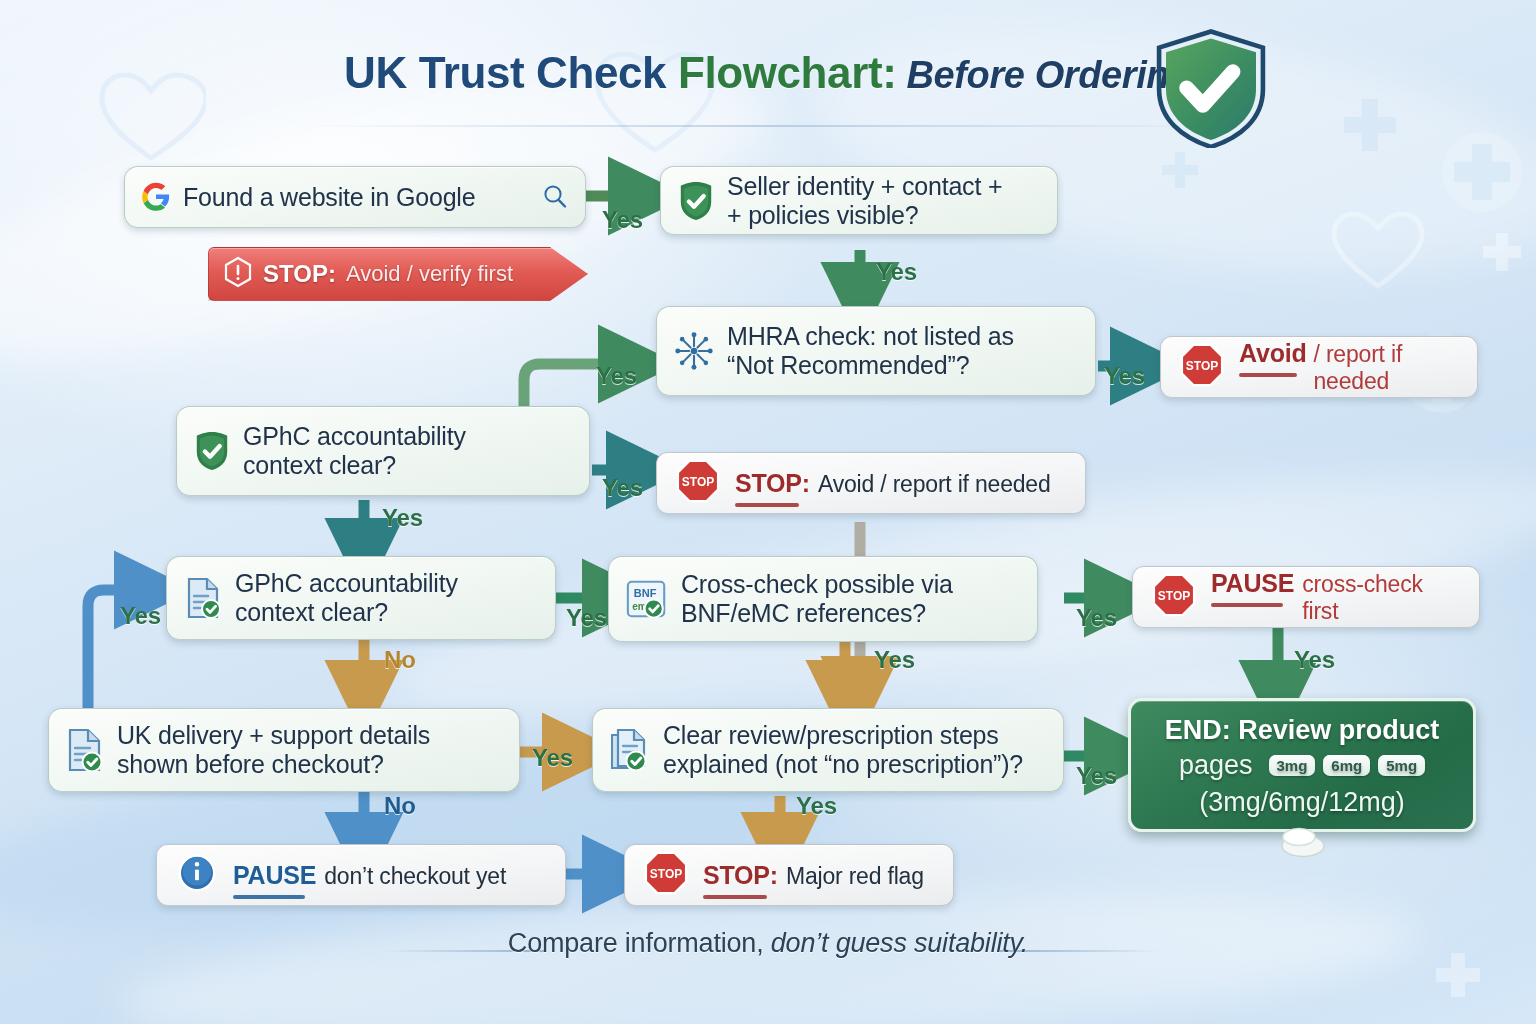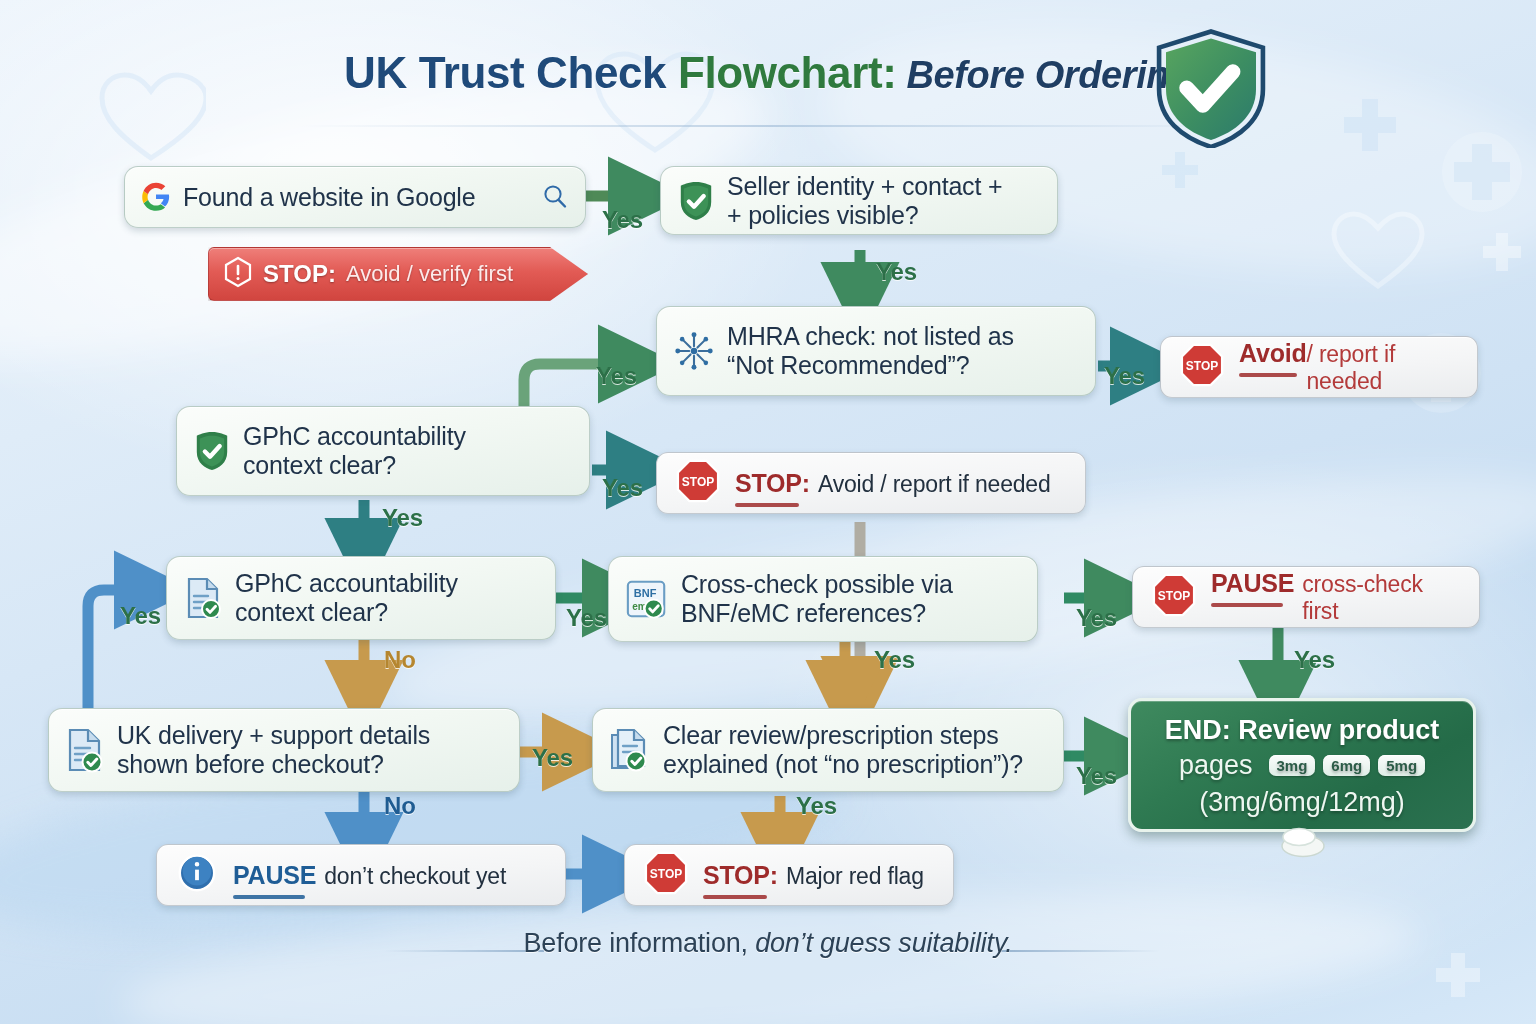--- a/index.html
+++ b/index.html
@@ -303,21 +303,21 @@
     </span>
   </div>
 
   <div class="res" style="left:1160px;top:336px;width:318px;height:62px;">
     <span class="ico">
       <svg width="46" height="46" viewBox="0 0 48 48">
         <path d="M15 3h18l12 12v18L33 45H15L3 33V15z" fill="#cf3b36" stroke="#ffffff" stroke-width="2.5"></path>
         <text x="24" y="29" font-family="Liberation Sans, sans-serif" font-size="12.5" font-weight="700" fill="#ffffff" text-anchor="middle">STOP</text>
       </svg>
     </span>
-    <span style="display:flex;align-items:baseline;">
+    <span style="display:flex;align-items:baseline;gap:7px;">
       <span class="lead red">Avoid</span>
       <span class="rest red">/ report if needed</span>
     </span>
   </div>
 
   <div class="node" style="left:176px;top:406px;width:414px;height:90px;">
     <span class="ico">
       <svg width="38" height="42" viewBox="0 0 40 44">
         <path d="M20 2c8 0 14 3 16 4v17c0 12-9 17-16 19C13 40 4 35 4 23V6c2-1 8-4 16-4z" fill="#2f7f49"></path>
         <path d="M20 6c6.4 0 11.4 2.3 12.8 3.1V23c0 9.3-7.1 13.5-12.8 15.4C14.3 36.5 7.2 32.3 7.2 23V9.1C8.6 8.3 13.6 6 20 6z" fill="#3d9257"></path>
@@ -490,17 +490,17 @@
   <div class="elabel lab-green" style="left:1294px;top:646px;">Yes</div>
   <div class="elabel lab-green" style="left:532px;top:744px;">Yes</div>
   <div class="elabel lab-blue" style="left:384px;top:792px;">No</div>
   <div class="elabel lab-green" style="left:1076px;top:762px;">Yes</div>
   <div class="elabel lab-green" style="left:796px;top:792px;">Yes</div>
 
   <div class="frule" style="left:384px;"></div>
   <div class="frule r" style="left:1000px;"></div>
   <div class="footer">
     <span class="ftxt">
-      <span>Before information, </span><i>don’t guess suitability.</i>
+      <span>Compare information, </span><i>don’t guess suitability.</i>
     </span>
   </div>
 
 </div>
 
 </body></html>

